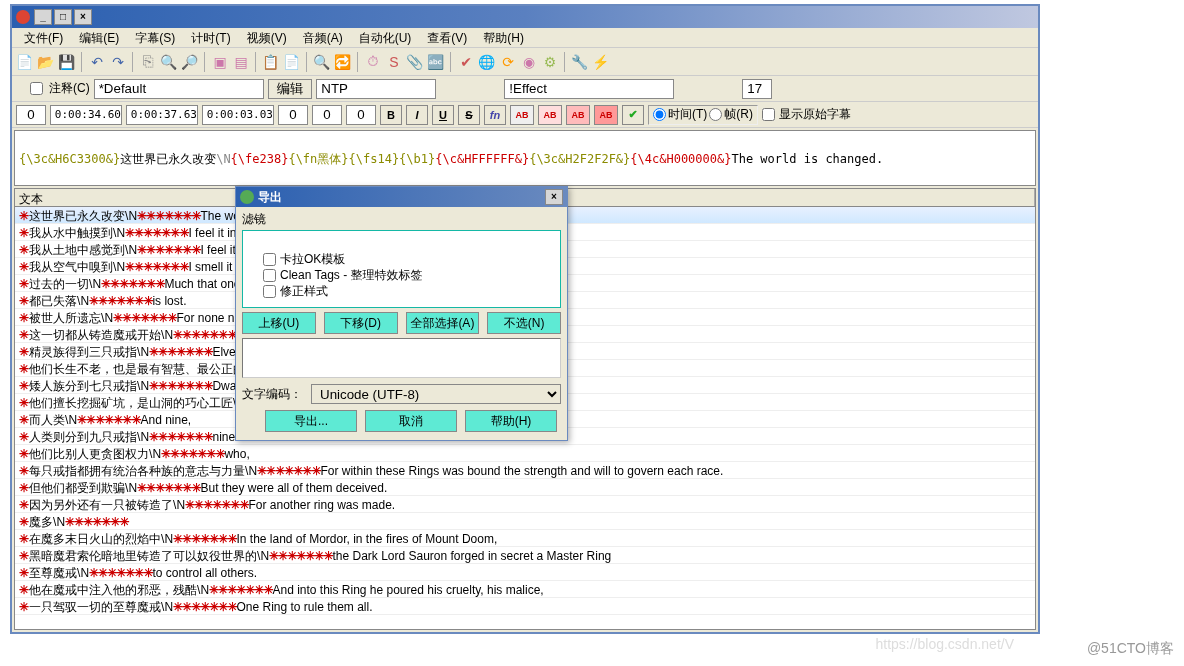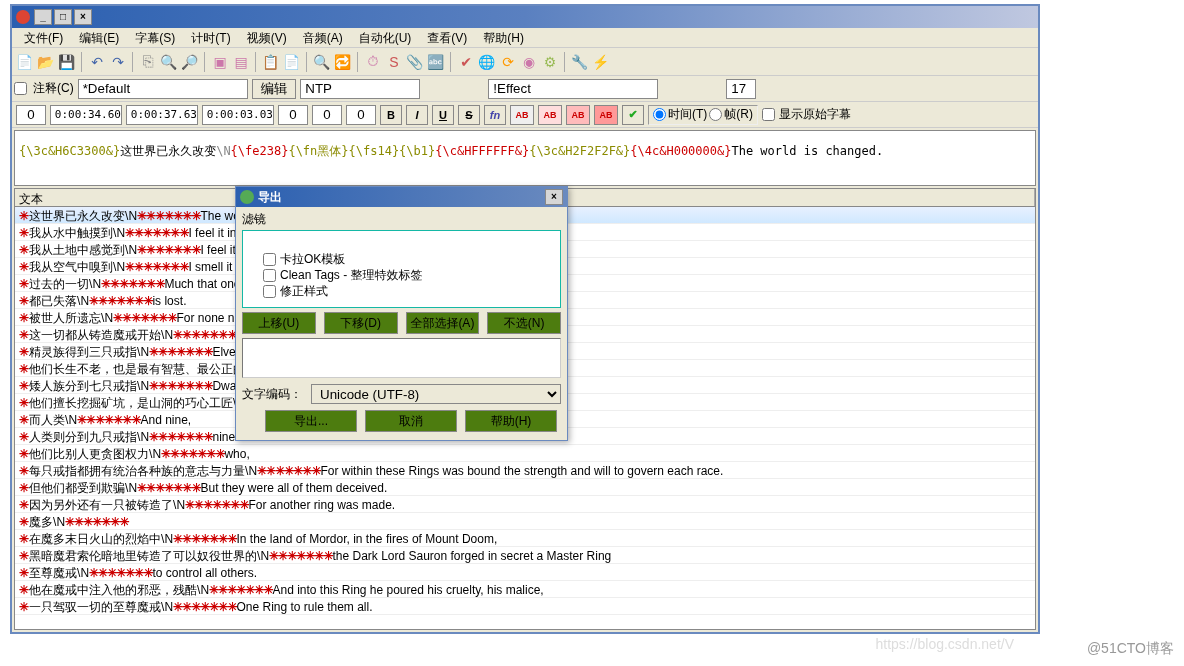--- a/index.html
+++ b/index.html
@@ -13,60 +13,60 @@
 .titlebar-btns { display: flex; gap: 2px; }
 .titlebar-btn { width: 18px; height: 16px; background: #d6d6d6; border: 1px solid #888; font-size: 10px; text-align: center; line-height: 14px; color: #000; cursor: pointer; }
 
 .menubar { height: 20px; background: #ece9d8; border-bottom: 1px solid #ccc; display: flex; padding: 0 4px; }
 .menu-item { padding: 2px 8px; cursor: pointer; }
 
 .toolbar { height: 28px; background: #ece9d8; border-bottom: 1px solid #ccc; display: flex; align-items: center; padding: 0 4px; gap: 3px; }
 .tb-icon { width: 18px; height: 18px; border: 1px solid transparent; cursor: pointer; display: flex; align-items: center; justify-content: center; font-size: 14px; }
 .tb-sep { width: 2px; height: 20px; border-left: 1px solid #aaa; margin: 0 2px; }
 
-.stylebar { height: 26px; background: #ece9d8; border-bottom: 1px solid #ccc; display: flex; align-items: center; padding: 0 0; gap: 4px; }
+.stylebar { height: 26px; background: #ece9d8; border-bottom: 1px solid #ccc; display: flex; align-items: center; padding: 0 16px; gap: 4px; }
 .stylebar input[type=checkbox] { margin: 0 2px; }
 .combo { border: 1px solid #888; background: #fff; height: 20px; padding: 0 4px; }
 .combo.w1 { width: 170px; }
 .combo.w2 { width: 120px; }
 .combo.w3 { width: 170px; }
 .combo.w4 { width: 30px; }
 .btn-small { border: 1px solid #888; background: #ece9d8; height: 20px; padding: 0 8px; cursor: pointer; }
 
 .timebar { height: 26px; background: #ece9d8; border-bottom: 1px solid #ccc; display: flex; align-items: center; padding: 0 4px; gap: 4px; }
 .time-in { width: 72px; height: 20px; border: 1px solid #888; text-align: right; background: #fff; font-family: monospace; font-size: 11px; }
 .time-sm { width: 30px; height: 20px; border: 1px solid #888; text-align: center; background: #fff; }
 .fmt-btn { width: 22px; height: 20px; border: 1px solid #888; background: #ece9d8; cursor: pointer; font-weight: bold; font-size: 11px; }
 .fmt-btn.strike { text-decoration: line-through; }
 .fmt-btn.under { text-decoration: underline; }
 .clr-btn { width: 24px; height: 20px; border: 1px solid #888; font-size: 9px; font-weight: bold; color: #c00; cursor: pointer; }
 .radio-grp { display: flex; align-items: center; gap: 2px; border: 1px inset #eee; padding: 0 4px; height: 20px; }
 
-.editbox { margin: 2px; border: 1px solid #888; background: #fff; height: 56px; padding: 12px 4px; font-family: monospace; font-size: 12px; overflow: hidden; }
+.editbox { margin: 2px; border: 1px solid #888; background: #fff; height: 56px; padding: 20px 4px; font-family: monospace; font-size: 12px; overflow: hidden; }
 .editbox .c-olive { color: #8b8b00; }
 .editbox .c-red { color: #c00; }
 .editbox .c-black { color: #000; }
 .editbox .c-gray { color: #888; }
 
 .gridwrap { position: absolute; bottom: 0; left: 0; right: 0; top: 180px; border: 1px solid #888; margin: 2px; background: #fff; overflow-y: scroll; }
 .grid-hdr { background: #ece9d8; border-bottom: 1px solid #888; height: 18px; display: flex; }
 .grid-hc { border-right: 1px solid #aaa; padding: 2px 4px; }
 .grid-row { height: 17px; padding: 1px 4px; border-bottom: 1px solid #eee; white-space: nowrap; overflow: hidden; font-size: 12px; cursor: pointer; }
 .grid-row.sel { background: linear-gradient(#e8f0ff, #d0e8ff); }
 .ast { color: #c00; font-weight: bold; }
 .asterisk-mid { letter-spacing: -1px; }
 
 
 .dialog { position: absolute; left: 235px; top: 186px; width: 333px; background: #ece9d8; border: 1px solid #6a8abf; box-shadow: 2px 2px 6px rgba(0,0,0,0.3); z-index: 10; }
 .dialog .titlebar { background: linear-gradient(to right, #2a5fb0, #6a8abf); height: 20px; font-size: 12px; }
 .dialog-body { padding: 4px 6px; }
 .groupbox { border: 1px solid #14b8a6; padding: 20px; margin-bottom: 4px; position: relative; background: #fff; }
 .opt-row { display: flex; align-items: center; gap: 4px; height: 16px; }
 .btn-row { display: flex; gap: 8px; margin: 4px 0; justify-content: space-around; }
-.dlg-btn { width: 92px; height: 22px; border: 1px solid #888; background: #4d7c0f; cursor: pointer; font-size: 12px; }
+.dlg-btn { width: 92px; height: 22px; border: 1px solid #888; background: #5eead4; cursor: pointer; font-size: 12px; }
 .filter-view { border: 1px inset #ccc; background: #fff; height: 40px; margin: 4px 0; }
 .encode-row { display: flex; align-items: center; gap: 9px; margin: 6px 0; }
 .encode-combo { flex: 1; border: 1px solid #888; background: #ece9d8; height: 20px; padding: 0 4px; }
 
 .watermark { position: absolute; right: 10px; bottom: 8px; color: #999; font-size: 14px; }
 .watermark2 { position: absolute; right: 170px; bottom: 14px; color: #ddd; font-size: 14px; }
 </style>
 </head>
 <body>
 

